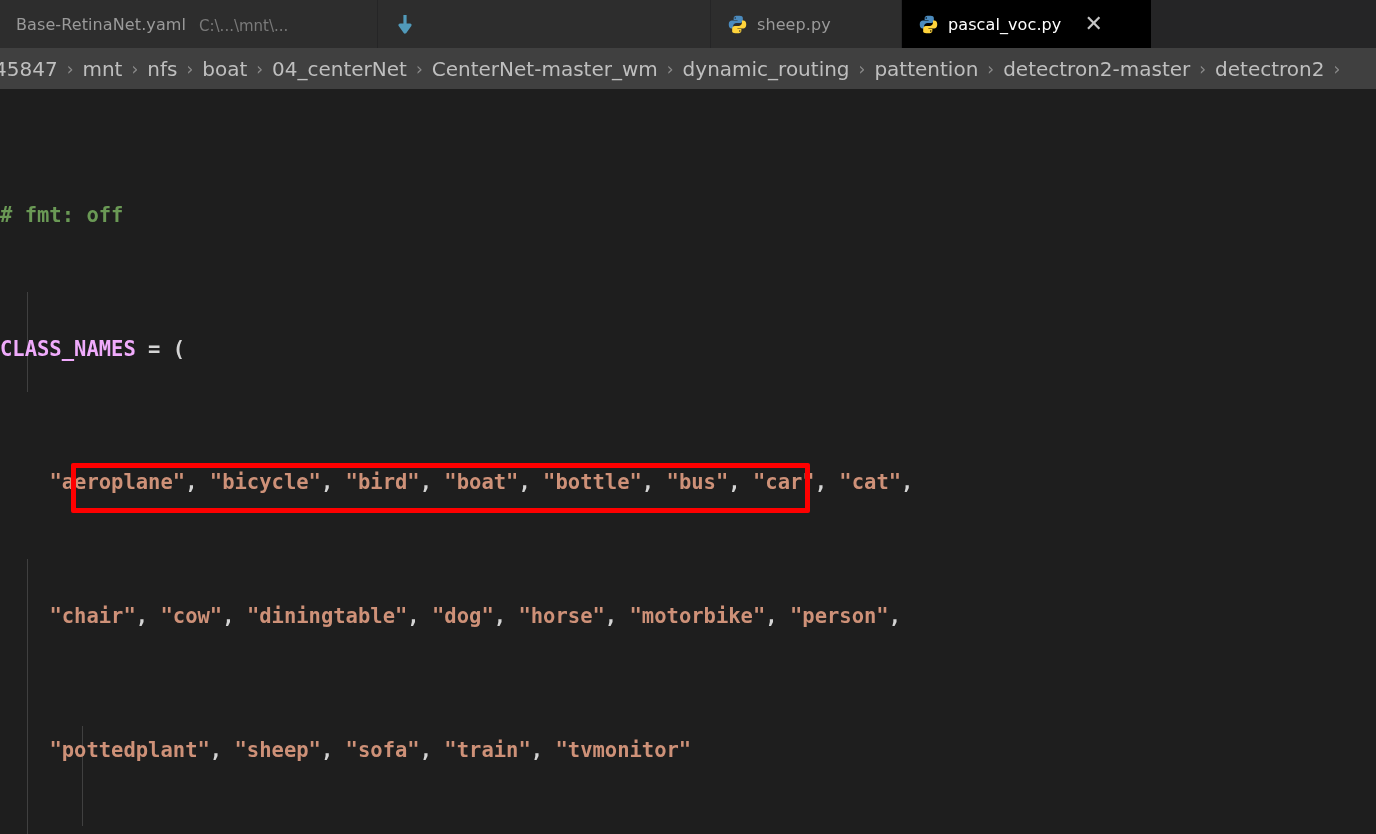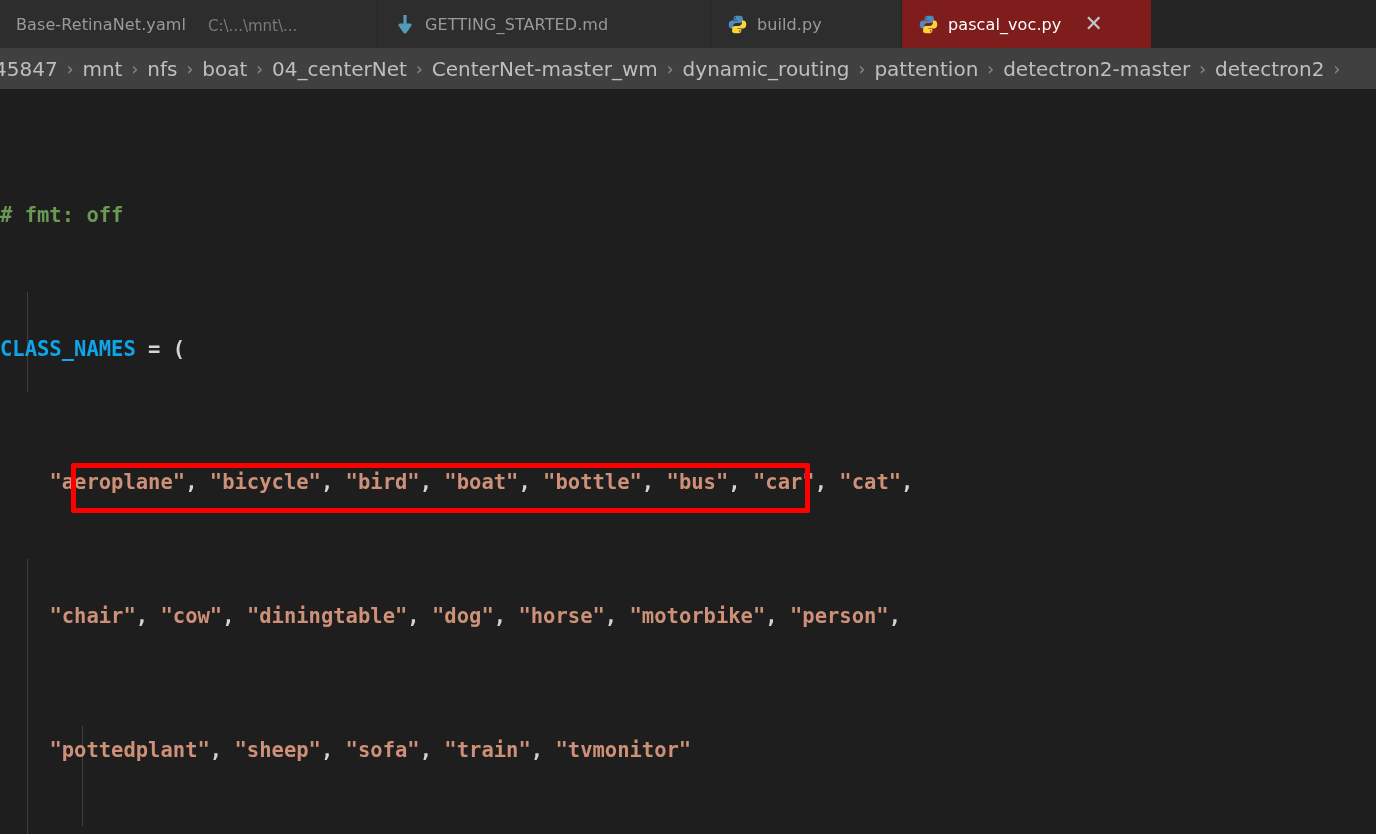--- a/index.html
+++ b/index.html
@@ -32,28 +32,28 @@
     background: #2d2d2d;
     border-right: 1px solid #252526;
     color: #9a9a9a;
     font-size: 20px;
     white-space: nowrap;
     position: relative;
     flex: 0 0 auto;
     box-sizing: border-box;
   }
   .tab.active {
-    background: #7f1d1d;
+    background: #000000;
     color: #ffffff;
   }
   .tab-label { font-size: 16px; letter-spacing: .1px; }
   .tab-sub {
     font-size: 15px;
     color: #7a7a7a;
-    margin-left: 13px;
+    margin-left: 4px;
     margin-top: 3px;
   }
   .tab-close {
     font-size: 22px;
     color: #c5c5c5;
     margin-left: 14px;
     line-height: 1;
     font-family: "DejaVu Sans", sans-serif;
   }
   .tab-icon { display: flex; align-items: center; flex: 0 0 auto; }
@@ -100,21 +100,21 @@
   .line { height: 33.4px; padding-left: 0; white-space: pre; font-weight: bold; }
 
   
   .guide {
     position: absolute;
     width: 1px;
     background: #404040;
   }
   .str      { color: #ce9178; }
   .cmt      { color: #6a9955; }
-  .plain    { color: #0ea5e9; }
+  .plain    { color: #f0abfc; }
   .punct    { color: #d4d4d4; }
 
   
   #annotation {
     position: absolute;
     border: 5px solid #fe0000;
     box-sizing: border-box;
     pointer-events: none;
     border-radius: 2px;
   }
@@ -128,32 +128,31 @@
     <span class="tab-label">Base-RetinaNet.yaml</span>
     <span class="tab-sub">C:\...\mnt\...</span>
   </div>
 
   <div class="tab" style="width:333px;">
     <span class="tab-icon">
       <svg width="22" height="22" viewBox="0 0 22 22">
           <path d="M11 2 L11 12 M11 12 L6 12 L11 19 L16 12 L11 12 Z" stroke="#519aba" stroke-width="3.2" fill="#519aba" stroke-linejoin="round"></path>
         </svg>
     </span>
-    <span class="tab-label">GETTING_STARTED.md</span>
   </div>
 
 
   <div class="tab" style="width:191px;">
     <span class="tab-icon">
       <svg width="21" height="21" viewBox="0 0 24 24">
         <path d="M11.9 2c-2.4 0-4.3.6-4.3 2.6v2.2h4.5v.7H5.6c-2 0-3.6 1.2-3.6 4.5s1.3 4.6 3.3 4.6h1.6v-2.6c0-2.1 1.8-3.8 3.9-3.8h4.3c1.7 0 3-1.4 3-3.1V4.6C18.1 3 16.6 2 14.6 2zM9.4 3.6c.5 0 .9.4.9.9s-.4.9-.9.9-.9-.4-.9-.9.4-.9.9-.9z" fill="#4B8BBE"></path>
         <path d="M12.1 22c2.4 0 4.3-.6 4.3-2.6v-2.2h-4.5v-.7h6.5c2 0 3.6-1.2 3.6-4.5s-1.3-4.6-3.3-4.6h-1.6v2.6c0 2.1-1.8 3.8-3.9 3.8H8.9c-1.7 0-3 1.4-3 3.1v3.5C5.9 21 7.4 22 9.4 22zm2.5-1.6c-.5 0-.9-.4-.9-.9s.4-.9.9-.9.9.4.9.9-.4.9-.9.9z" fill="#FFD43B"></path>
       </svg>
     </span>
-    <span class="tab-label">build.py</span>
+    <span class="tab-label">sheep.py</span>
   </div>
 
   <div class="tab active" style="width:250px;">
     <span class="tab-icon">
       <svg width="21" height="21" viewBox="0 0 24 24">
         <path d="M11.9 2c-2.4 0-4.3.6-4.3 2.6v2.2h4.5v.7H5.6c-2 0-3.6 1.2-3.6 4.5s1.3 4.6 3.3 4.6h1.6v-2.6c0-2.1 1.8-3.8 3.9-3.8h4.3c1.7 0 3-1.4 3-3.1V4.6C18.1 3 16.6 2 14.6 2zM9.4 3.6c.5 0 .9.4.9.9s-.4.9-.9.9-.9-.4-.9-.9.4-.9.9-.9z" fill="#4B8BBE"></path>
         <path d="M12.1 22c2.4 0 4.3-.6 4.3-2.6v-2.2h-4.5v-.7h6.5c2 0 3.6-1.2 3.6-4.5s-1.3-4.6-3.3-4.6h-1.6v2.6c0 2.1-1.8 3.8-3.9 3.8H8.9c-1.7 0-3 1.4-3 3.1v3.5C5.9 21 7.4 22 9.4 22zm2.5-1.6c-.5 0-.9-.4-.9-.9s.4-.9.9-.9.9.4.9.9-.4.9-.9.9z" fill="#FFD43B"></path>
       </svg>
     </span>
     <span class="tab-label">pascal_voc.py</span>

